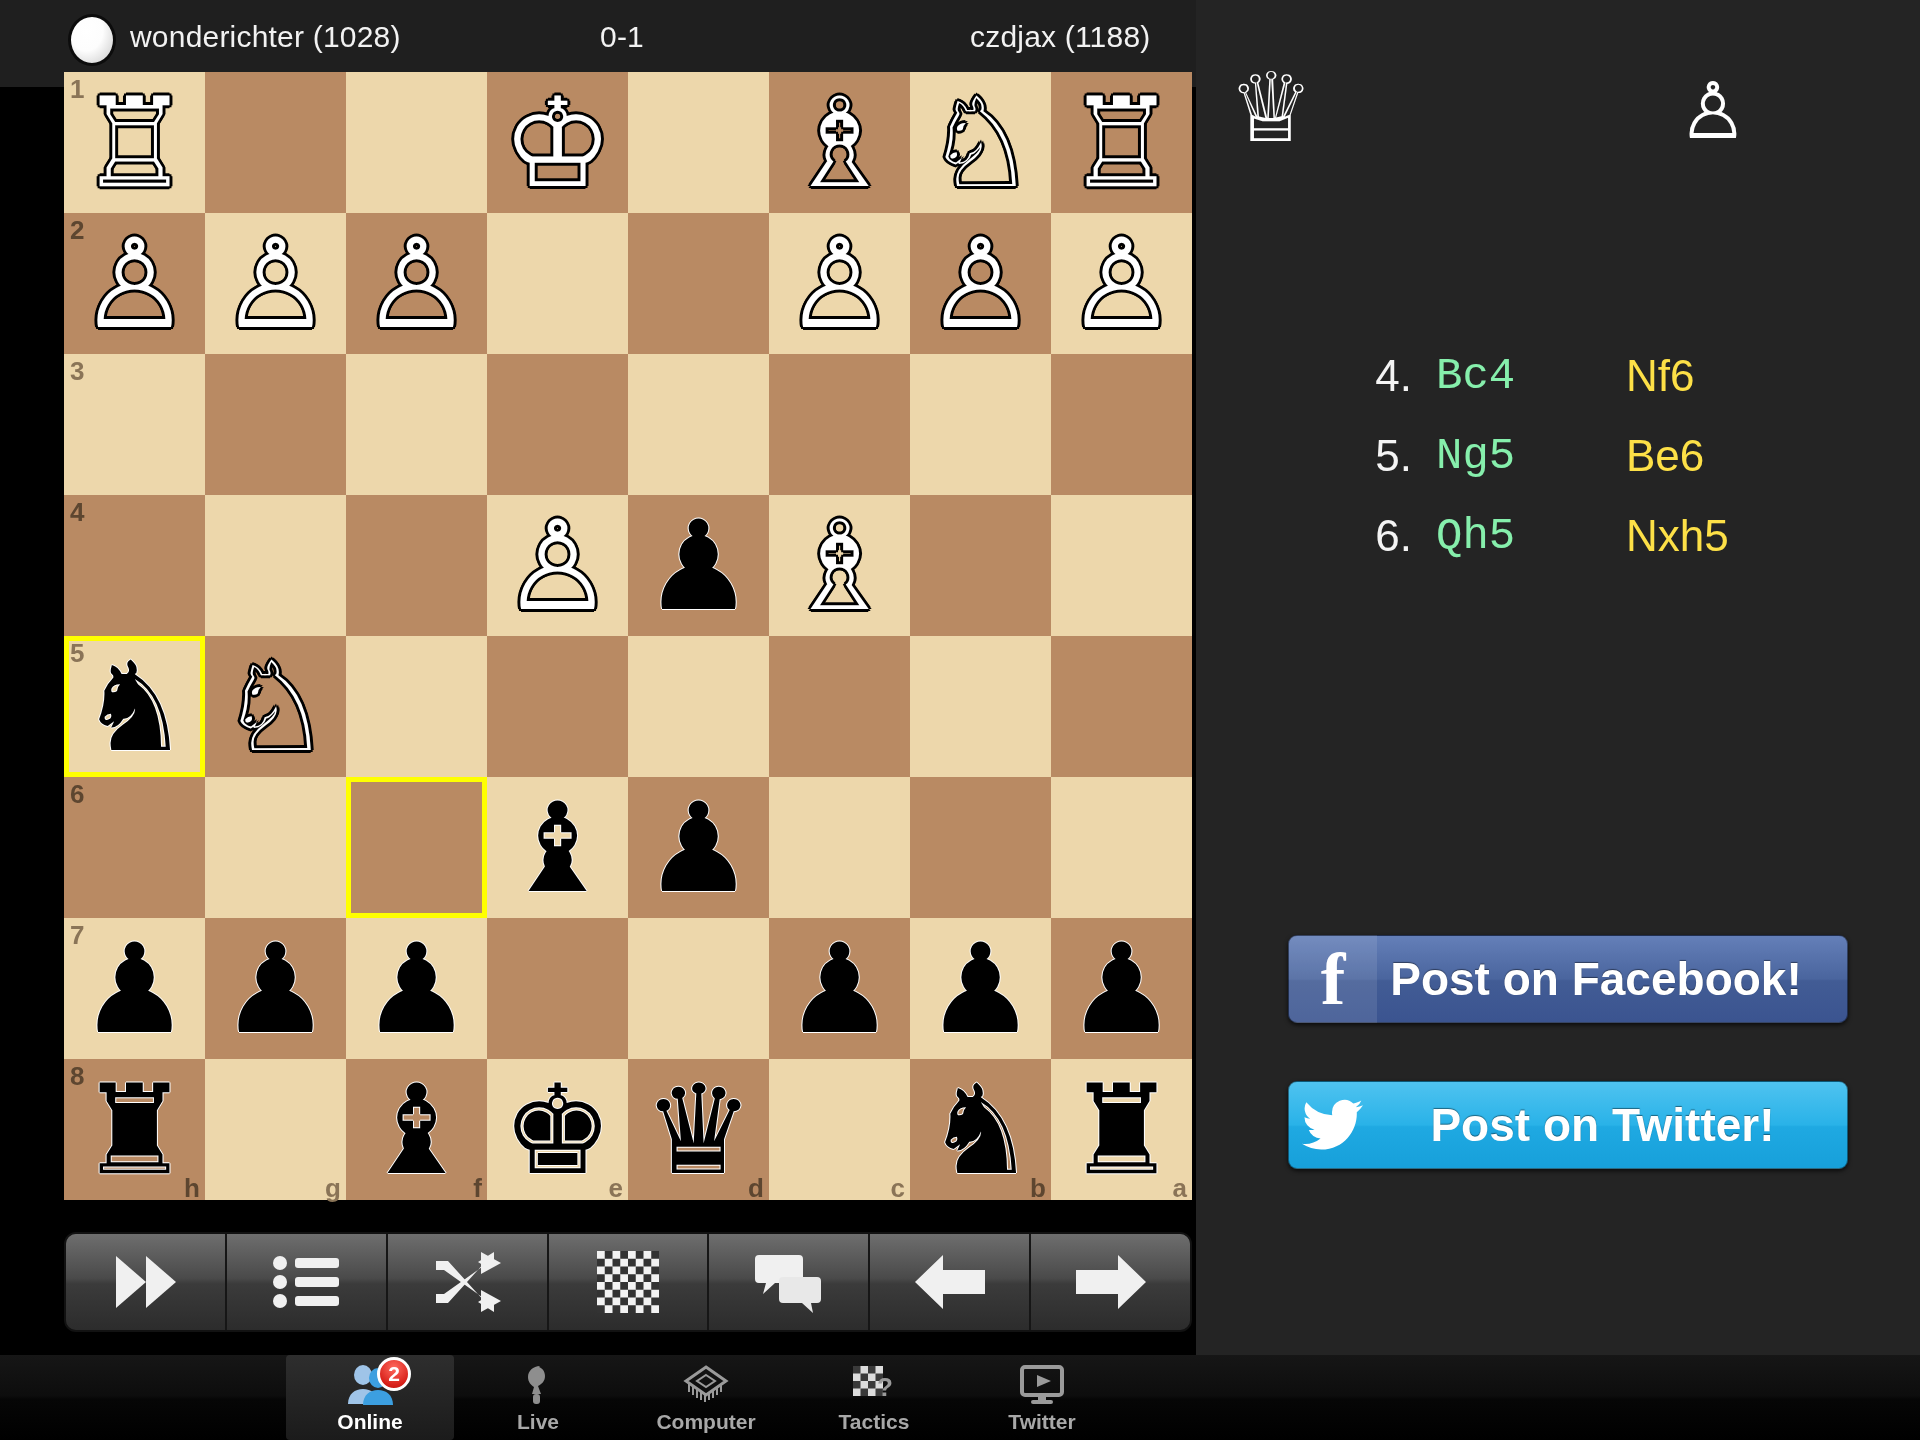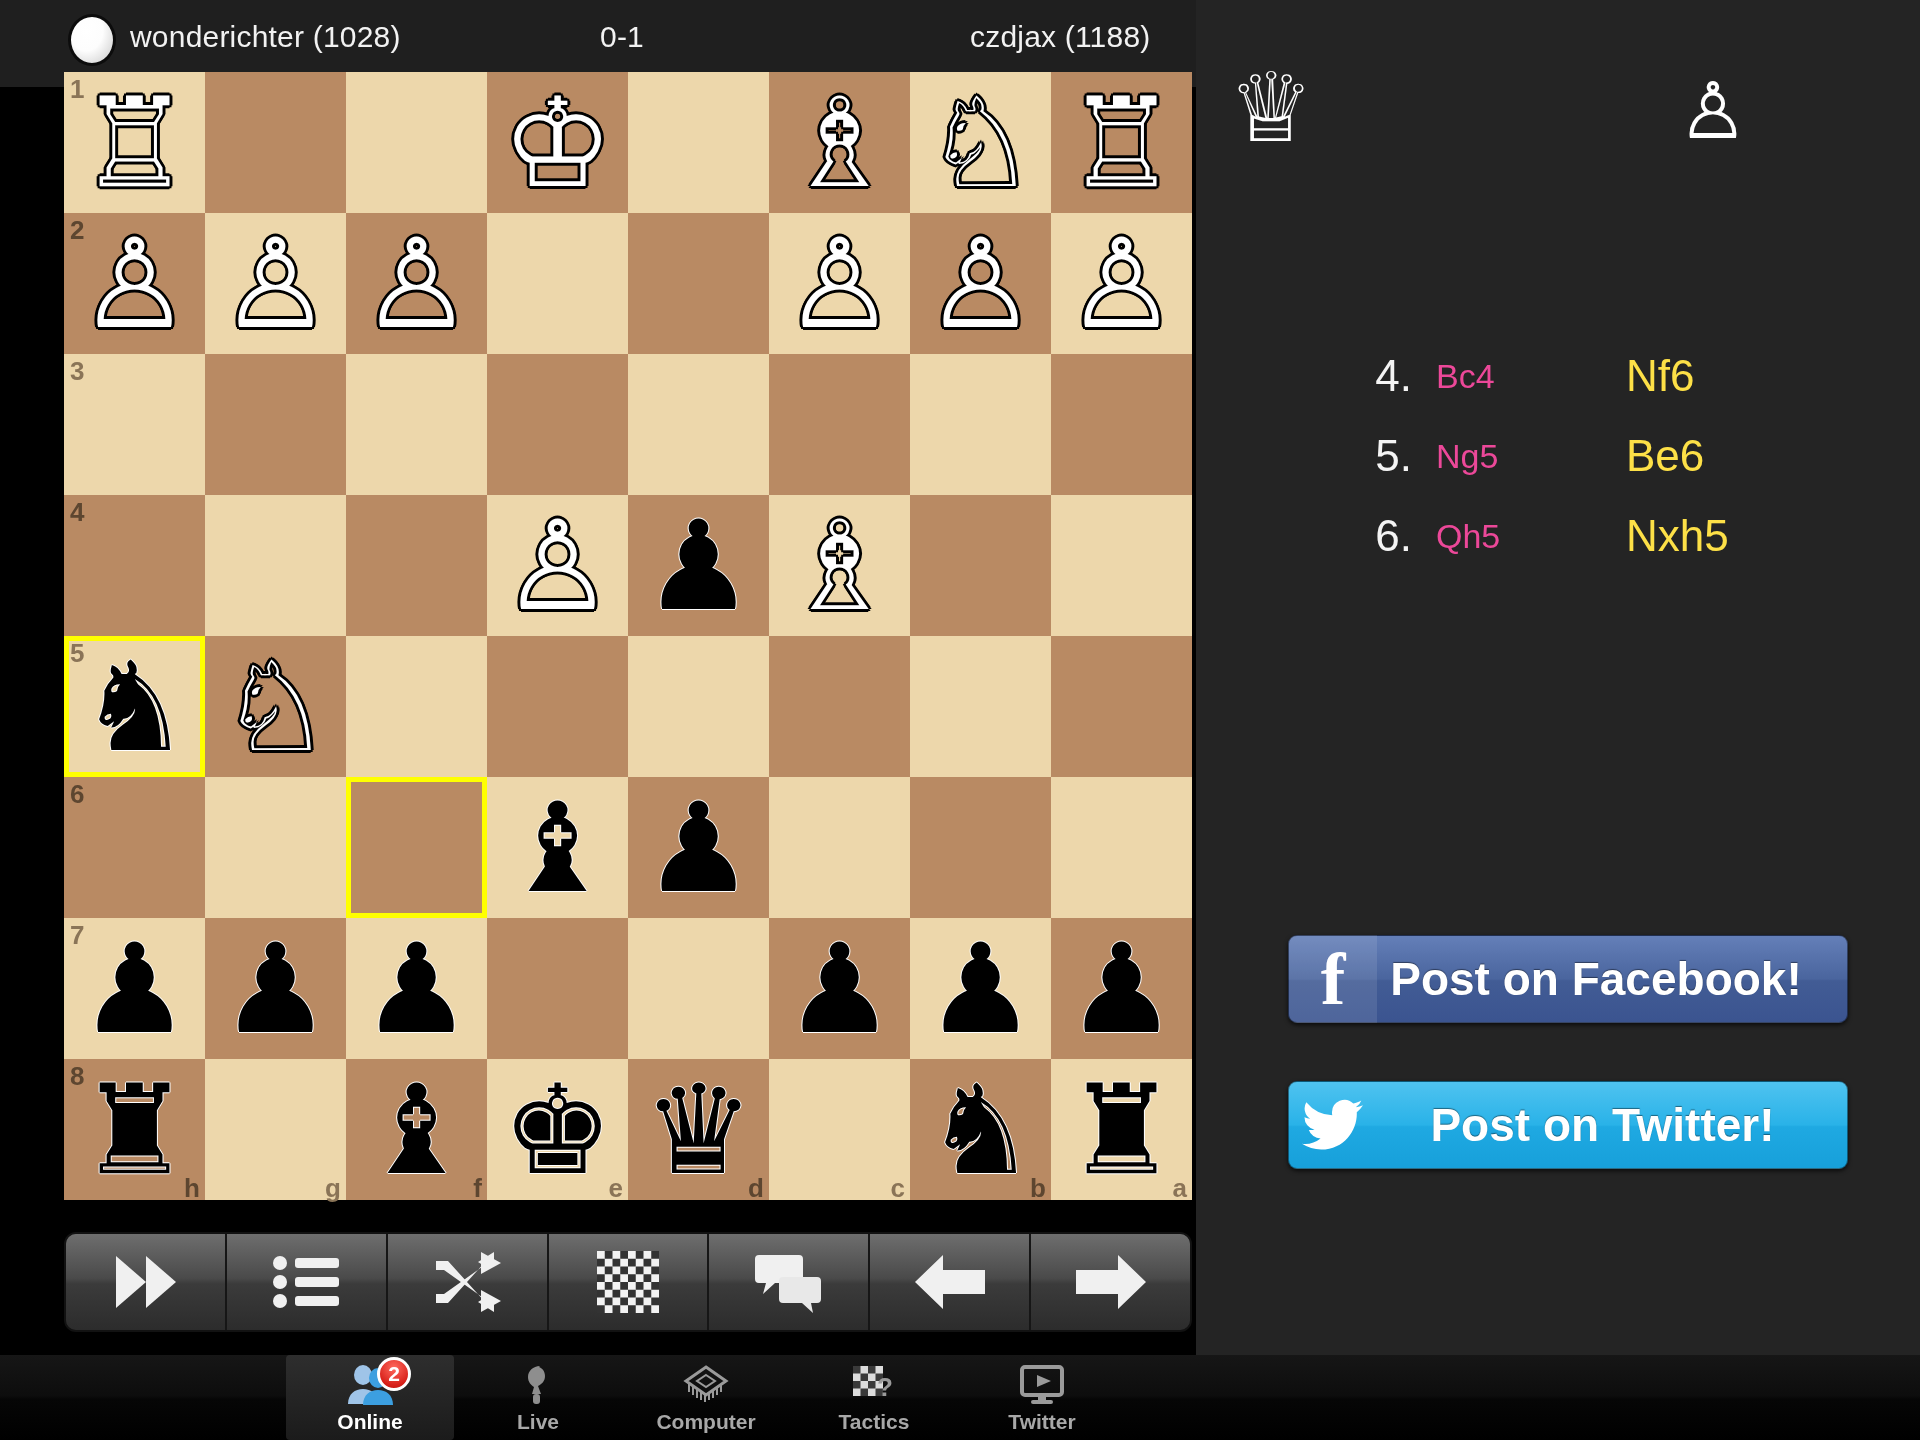--- a/index.html
+++ b/index.html
@@ -67,21 +67,21 @@
   
   .side{ position:absolute; left:1196px; top:0; width:724px; height:1355px; background:#242424; }
   .captured{ position:absolute; left:0; top:60px; width:724px; height:110px; }
   .cap-pc{ position:absolute; color:#fff; line-height:1; }
   #captured-queen{ left:32px; top:0px; font-size:96px; }
   #captured-pawn { left:482px; top:12px; font-size:78px; }
 
   .moves{ position:absolute; left:0; top:336px; width:724px; }
   .move-row{ display:flex; height:80px; align-items:center; }
   .mv-num{ width:230px; text-align:right; padding-right:14px; color:#f4f4f4; font-size:44px; }
-  .mv-white{ width:200px; color:#ec4899; font-size:34px; padding-left:10px; }
+  .mv-white{ width:200px; color:#86efac; font-size:44px; padding-left:10px;font-family:Liberation Mono, monospace; }
   .mv-black{ color:#fde047; font-size:44px; }
 
   .social{ position:absolute; left:92px; top:935px; width:560px; }
   .sbtn{
     position:relative; display:flex; align-items:center; height:88px; border-radius:9px;
     margin-bottom:58px; cursor:pointer; box-shadow:0 2px 4px rgba(0,0,0,.7);
     border:1px solid rgba(0,0,0,.45);
   }
   #facebook-share-button{ background:linear-gradient(#5d7ab5,#4a659e 52%,#3f5a93 54%,#476architecture); background:linear-gradient(#647fb8,#4a659e 50%,#425c95 52%,#3b5490); }
   #twitter-share-button { background:linear-gradient(#4fc3f0,#29b2e8 50%,#1fa9e2 52%,#17a0da);gap:13px; }

